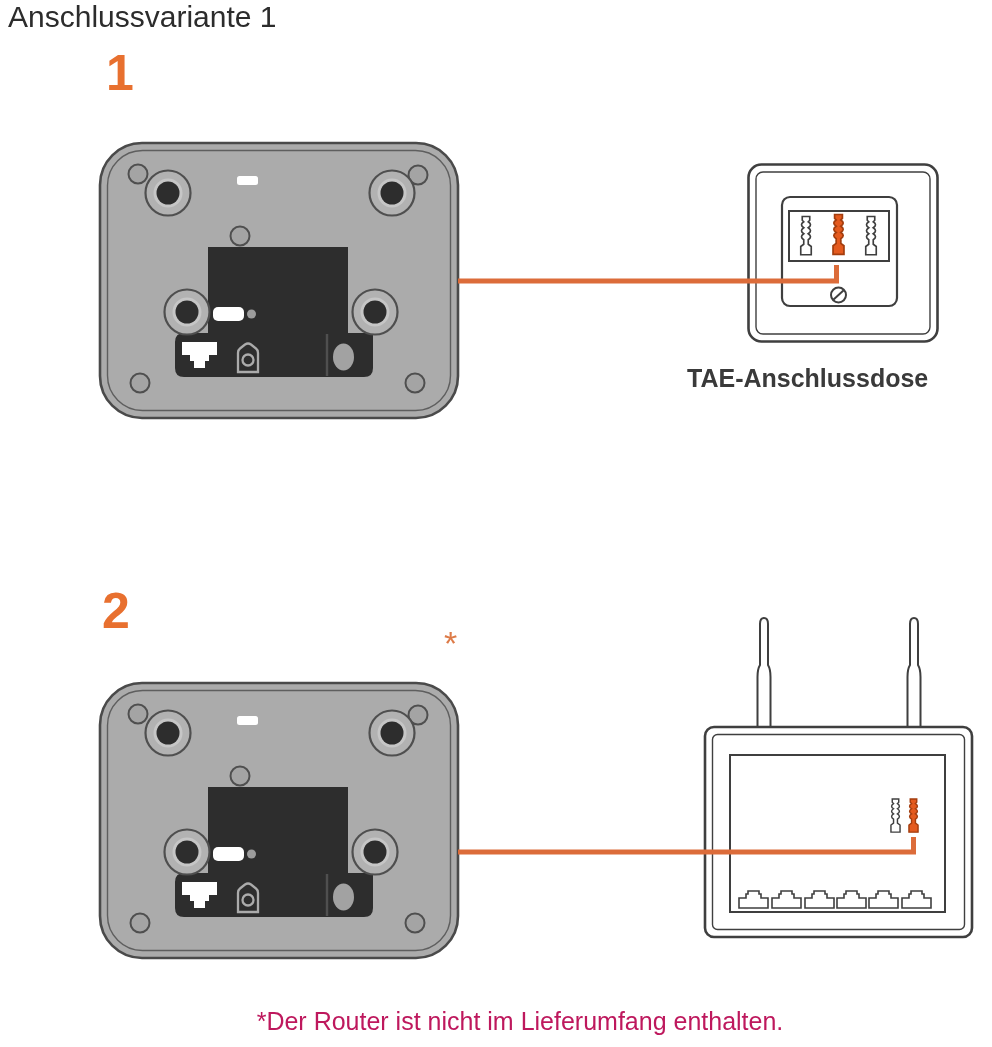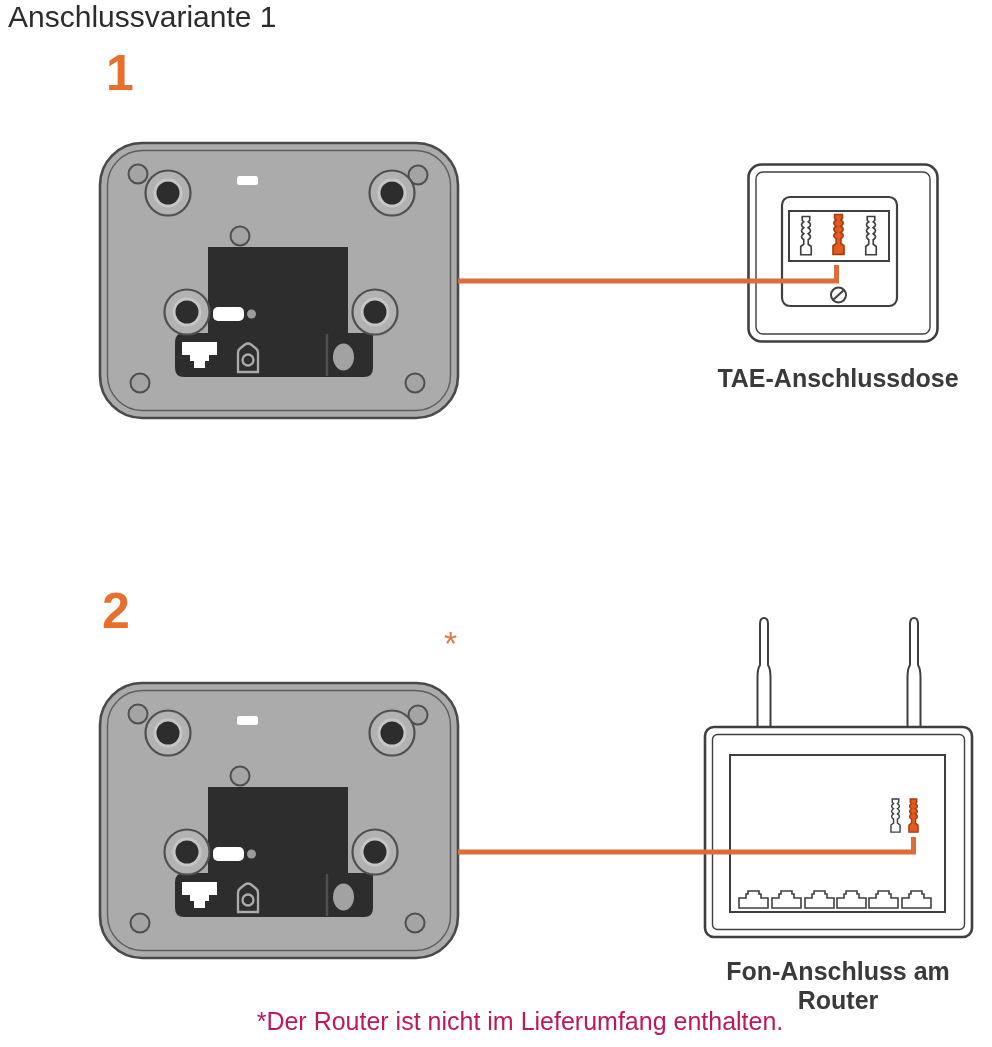--- a/index.html
+++ b/index.html
@@ -5,21 +5,21 @@
   html,body{margin:0;padding:0;background:#fff;}
   .canvas{
     position:relative;width:992px;height:1047px;background:#ffffff;
     font-family:"Liberation Sans",sans-serif;overflow:hidden;
   }
   .abs{position:absolute;}
   .title{left:8px;top:0px;font-size:30px;color:#2c2c2c;font-weight:500;}
   .step-number{font-weight:bold;font-size:50px;color:#e8702f;line-height:1;}
   .n1{left:106px;top:48px;}
   .n2{left:102px;top:586px;}
-  .caption{font-weight:bold;font-size:25px;color:#3a3a3a;text-align:center;width:302px;}
+  .caption{font-weight:bold;font-size:25px;color:#3a3a3a;width:302px;}
   .tae-caption{left:687px;top:364px;}
   .router-caption{left:687px;top:957px;}
   .asterisk{left:444px;top:624px;font-size:34px;color:#dd7b48;}
   .footnote{left:180px;top:1007px;width:680px;font-size:25px;color:#be185d;text-align:center;}
   svg{display:block;}
   .slot-w{fill:#ffffff;stroke:#3f3f3f;stroke-width:2.2;}
   .slot-o{fill:#e45a1e;stroke:#a33d0e;stroke-width:2.2;}
   .cable{fill:none;stroke:#dc6c3a;stroke-width:5;}
 </style>
 </head>
@@ -137,21 +137,20 @@
   <div class="abs caption tae-caption">TAE-Anschlussdose</div>
 
   <div class="abs step-number n2">2</div>
   <div class="abs asterisk">*</div>
   <svg class="abs" style="left:98px;top:681px" width="362" height="280" viewBox="0 0 362 280">
     <use href="#device-art"></use>
   </svg>
   <svg class="abs" style="left:690px;top:613px" width="292" height="326" viewBox="0 0 292 326">
     <use href="#router-art"></use>
   </svg>
-  <div class="abs caption router-caption">Fon-Anschluss am Router</div>
 
   <svg class="abs" style="left:0;top:0;pointer-events:none" width="992" height="1047" viewBox="0 0 992 1047">
     <polyline class="cable" points="458,281 836.5,281 836.5,265"></polyline>
     <polyline class="cable" points="458,852 913.5,852 913.5,837"></polyline>
   </svg>
 
   <div class="abs footnote">*Der Router ist nicht im Lieferumfang enthalten.</div>
 </div>
 
 </body></html>

